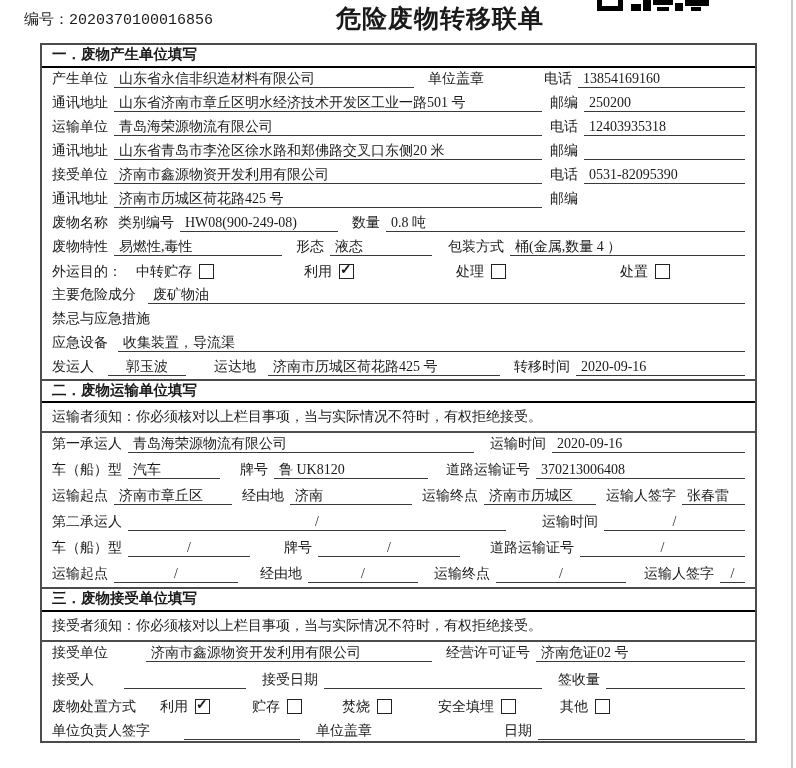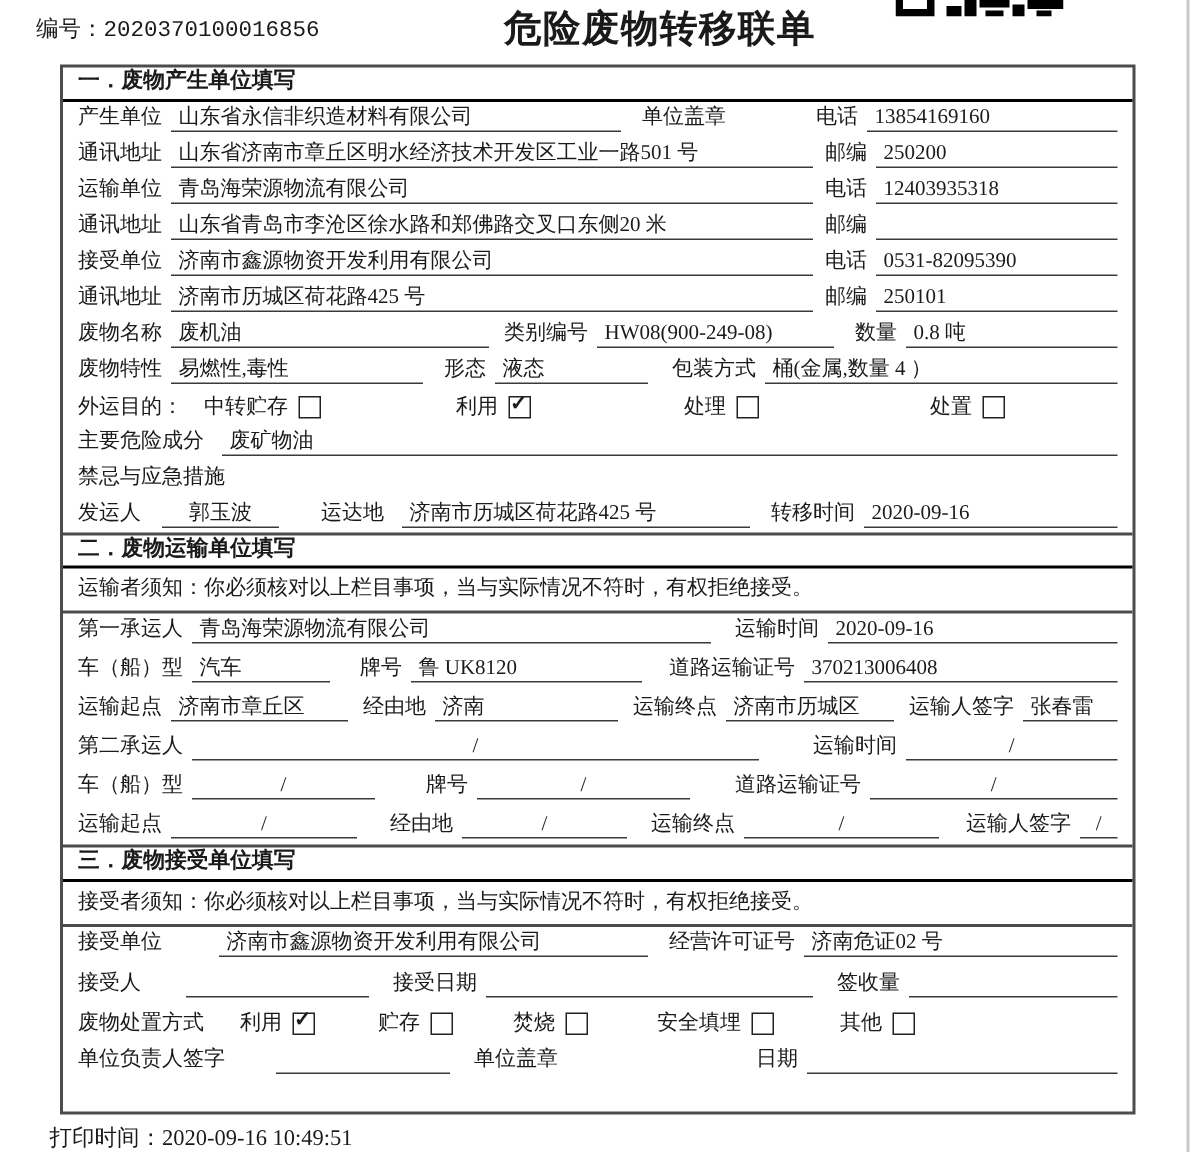--- a/index.html
+++ b/index.html
@@ -91,26 +91,24 @@
       <span class="lbl">接受单位</span>
       <span class="u" style="width:428px">济南市鑫源物资开发利用有限公司</span>
       <span class="lbl" style="margin-left:8px">电话</span>
       <span class="u fill">0531-82095390</span>
     </div>
 
     <div class="row" style="height:24px">
       <span class="lbl">通讯地址</span>
       <span class="u" style="width:428px">济南市历城区荷花路425 号</span>
       <span class="lbl" style="margin-left:8px">邮编</span>
-      <span class="u fill">250101</span>
     </div>
 
     <div class="row" style="height:24px">
       <span class="lbl">废物名称</span>
-      <span class="u" style="width:212px">废机油</span>
       <span class="lbl" style="margin-left:10px">类别编号</span>
       <span class="u" style="width:158px">HW08(900-249-08)</span>
       <span class="lbl" style="margin-left:14px">数量</span>
       <span class="u fill">0.8 吨</span>
     </div>
 
     <div class="row" style="height:24px">
       <span class="lbl">废物特性</span>
       <span class="u" style="width:168px">易燃性,毒性</span>
       <span class="lbl" style="margin-left:14px">形态</span>
@@ -149,20 +147,24 @@
 
     <div class="row" style="height:24px">
       <span class="lbl">主要危险成分</span>
       <span class="u fill" style="margin-left:12px">废矿物油</span>
     </div>
 
     <div class="row" style="height:24px">
       <span class="lbl">禁忌与应急措施</span>
     </div>
 
+    <div class="row" style="height:24px">
+      <span class="lbl">应急设备</span>
+      <span class="u fill" style="margin-left:10px">收集装置，导流渠</span>
+    </div>
 
     <div class="row divider" style="height:25px">
       <span class="lbl">发运人</span>
       <span class="u c" style="width:78px;margin-left:14px">郭玉波</span>
       <span class="lbl" style="margin-left:28px">运达地</span>
       <span class="u" style="width:232px;margin-left:12px">济南市历城区荷花路425 号</span>
       <span class="lbl" style="margin-left:14px">转移时间</span>
       <span class="u fill">2020-09-16</span>
     </div>
 
@@ -289,15 +291,14 @@
     <div class="row" style="height:25px">
       <span class="lbl">单位负责人签字</span>
       <span class="u" style="width:116px;margin-left:34px"></span>
       <span class="lbl" style="margin-left:16px">单位盖章</span>
       <span class="lbl" style="margin-left:132px">日期</span>
       <span class="u fill"></span>
     </div>
 
   </div>
 
-  <div class="printline"><span>打印时间：</span><span>2020-09-16 10:49:51</span></div>
 
 </div>
 
 </body></html>

